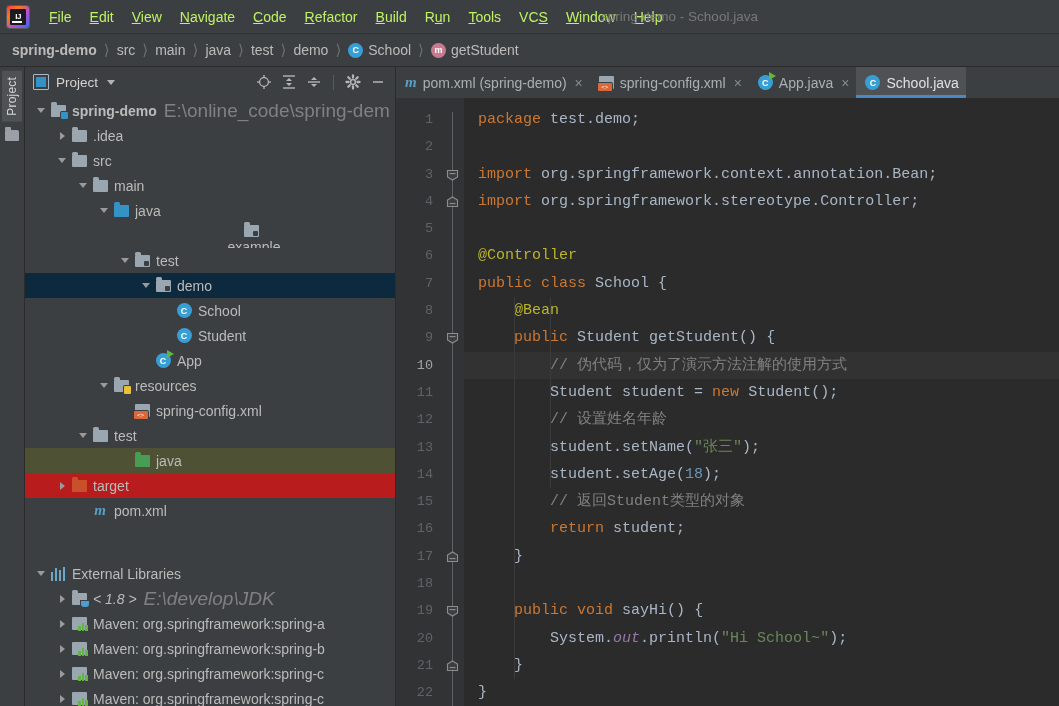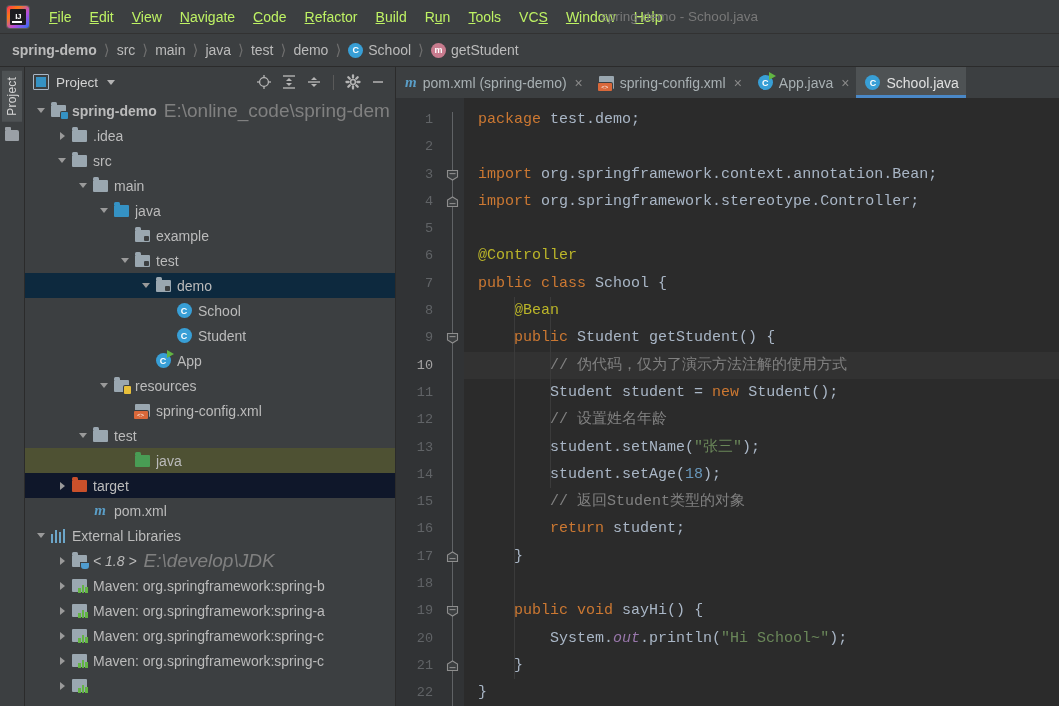--- a/index.html
+++ b/index.html
@@ -61,21 +61,21 @@
   .proj-tools{margin-left:auto;display:flex;align-items:center;gap:3px;}
   .tbtn{width:22px;height:22px;display:flex;align-items:center;justify-content:center;}
   .vsep{width:1px;height:15px;background:#5a5a5a;margin:0 5px;}
 
   
   .tree{flex:1 1 auto;overflow:hidden;padding-top:1px;position:relative;}
   .row{height:25px;display:flex;align-items:center;white-space:nowrap;font-size:14px;color:#bbbbbb;
     padding-right:4px;position:relative;}
   .row.sel{background:#0d293e;}
   .row.testroot{background:#4e5133;}
-  .row.targetrow{background:#0f172a;}
+  .row.targetrow{background:#b91c1c;}
   .arrow{width:16px;flex:0 0 auto;display:flex;align-items:center;justify-content:center;}
   .arrow i{display:block;width:0;height:0;}
   .arrow.right i{border-top:4px solid transparent;border-bottom:4px solid transparent;border-left:5.5px solid #9a9a9a;}
   .arrow.down i{border-left:4px solid transparent;border-right:4px solid transparent;border-top:5.5px solid #9a9a9a;}
   .icn{width:18px;height:16px;flex:0 0 auto;margin-right:5px;display:flex;align-items:center;justify-content:center;}
   .lbl{overflow:hidden;text-overflow:clip;}
   .sub{color:#808080;margin-left:7px;font-size:19px;}
 
   
   .fold{width:15px;height:12px;background:#9aa7b0;border-radius:1px;position:relative;}
@@ -298,86 +298,86 @@
           </div>
           <div class="row" style="padding-left: 71px;">
             <span class="arrow down">
               <i></i>
             </span>
             <span class="icn">
               <span class="fold blue"></span>
             </span>
             <span class="lbl">java</span>
           </div>
+          <div class="row" style="padding-left: 92px; flex-direction: column;">
+            <span class="arrow"></span>
+            <span class="icn">
+              <span class="fold">
+                <span class="dot"></span>
+              </span>
+            </span>
+            <span class="lbl">example</span>
+          </div>
+          <div class="row" style="padding-left: 92px;">
+            <span class="arrow down">
+              <i></i>
+            </span>
+            <span class="icn">
+              <span class="fold">
+                <span class="dot"></span>
+              </span>
+            </span>
+            <span class="lbl">test</span>
+          </div>
+          <div class="row sel" style="padding-left: 113px;">
+            <span class="arrow down">
+              <i></i>
+            </span>
+            <span class="icn">
+              <span class="fold">
+                <span class="dot"></span>
+              </span>
+            </span>
+            <span class="lbl">demo</span>
+          </div>
+          <div class="row" style="padding-left: 134px;">
+            <span class="arrow"></span>
+            <span class="icn">
+              <span class="circ c">C</span>
+            </span>
+            <span class="lbl">School</span>
+          </div>
+          <div class="row" style="padding-left: 134px;">
+            <span class="arrow"></span>
+            <span class="icn">
+              <span class="circ c">C</span>
+            </span>
+            <span class="lbl">Student</span>
+          </div>
+          <div class="row" style="padding-left: 113px;">
+            <span class="arrow"></span>
+            <span class="icn">
+              <span class="circ app">C</span>
+            </span>
+            <span class="lbl">App</span>
+          </div>
+          <div class="row" style="padding-left: 71px;">
+            <span class="arrow down">
+              <i></i>
+            </span>
+            <span class="icn">
+              <span class="fold">
+                <span class="yl"></span>
+              </span>
+            </span>
+            <span class="lbl">resources</span>
+          </div>
           <div class="row" style="padding-left: 92px;">
             <span class="arrow"></span>
             <span class="icn">
-              <span class="fold">
-                <span class="dot"></span>
-              </span>
-            </span>
-            <span class="lbl">example</span>
-          </div>
-          <div class="row" style="padding-left: 92px;">
-            <span class="arrow down">
-              <i></i>
-            </span>
-            <span class="icn">
-              <span class="fold">
-                <span class="dot"></span>
-              </span>
-            </span>
-            <span class="lbl">test</span>
-          </div>
-          <div class="row sel" style="padding-left: 113px;">
-            <span class="arrow down">
-              <i></i>
-            </span>
-            <span class="icn">
-              <span class="fold">
-                <span class="dot"></span>
-              </span>
-            </span>
-            <span class="lbl">demo</span>
-          </div>
-          <div class="row" style="padding-left: 134px;">
-            <span class="arrow"></span>
-            <span class="icn">
-              <span class="circ c">C</span>
-            </span>
-            <span class="lbl">School</span>
-          </div>
-          <div class="row" style="padding-left: 134px;">
-            <span class="arrow"></span>
-            <span class="icn">
-              <span class="circ c">C</span>
-            </span>
-            <span class="lbl">Student</span>
-          </div>
-          <div class="row" style="padding-left: 113px;">
-            <span class="arrow"></span>
-            <span class="icn">
-              <span class="circ app">C</span>
-            </span>
-            <span class="lbl">App</span>
-          </div>
-          <div class="row" style="padding-left: 71px;">
-            <span class="arrow down">
-              <i></i>
-            </span>
-            <span class="icn">
-              <span class="fold">
-                <span class="yl"></span>
-              </span>
-            </span>
-            <span class="lbl">resources</span>
-          </div>
-          <div class="row" style="padding-left: 92px;">
-            <span class="arrow"></span>
-            <span class="icn">
               <span class="xmlicn">
                 <span class="tag">&lt;&gt;</span>
               </span>
             </span>
             <span class="lbl">spring-config.xml</span>
           </div>
           <div class="row" style="padding-left: 50px;">
             <span class="arrow down">
               <i></i>
             </span>
@@ -402,21 +402,21 @@
             </span>
             <span class="lbl">target</span>
           </div>
           <div class="row" style="padding-left: 50px;">
             <span class="arrow"></span>
             <span class="icn">
               <span class="mvn">m</span>
             </span>
             <span class="lbl">pom.xml</span>
           </div>
-          <div class="row" style="padding-left: 8px;">
+          <div class="row" style="padding-left: 8px; margin-top: 38px;">
             <span class="arrow down">
               <i></i>
             </span>
             <span class="icn">
               <span class="libs">
                 <b style="height:9px"></b>
                 <b style="height:13px"></b>
                 <b style="height:11px"></b>
                 <b style="height:14px"></b>
               </span>
@@ -441,36 +441,36 @@
             </span>
             <span class="icn">
               <span class="jaricn">
                 <span class="bars">
                   <i style="height:5px"></i>
                   <i style="height:8px"></i>
                   <i style="height:6px"></i>
                 </span>
               </span>
             </span>
-            <span class="lbl">Maven: org.springframework:spring-b</span>
+            <span class="lbl">Maven: org.springframework:spring-a</span>
           </div>
           <div class="row" style="padding-left: 29px;">
             <span class="arrow right">
               <i></i>
             </span>
             <span class="icn">
               <span class="jaricn">
                 <span class="bars">
                   <i style="height:5px"></i>
                   <i style="height:8px"></i>
                   <i style="height:6px"></i>
                 </span>
               </span>
             </span>
-            <span class="lbl">Maven: org.springframework:spring-a</span>
+            <span class="lbl">Maven: org.springframework:spring-b</span>
           </div>
           <div class="row" style="padding-left: 29px;">
             <span class="arrow right">
               <i></i>
             </span>
             <span class="icn">
               <span class="jaricn">
                 <span class="bars">
                   <i style="height:5px"></i>
                   <i style="height:8px"></i>

